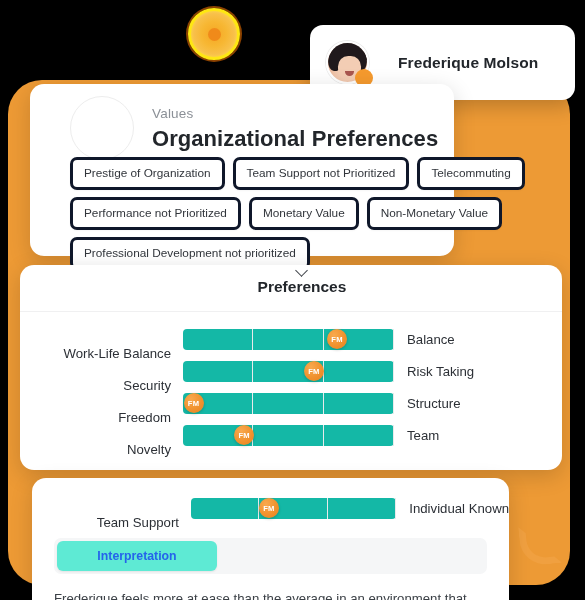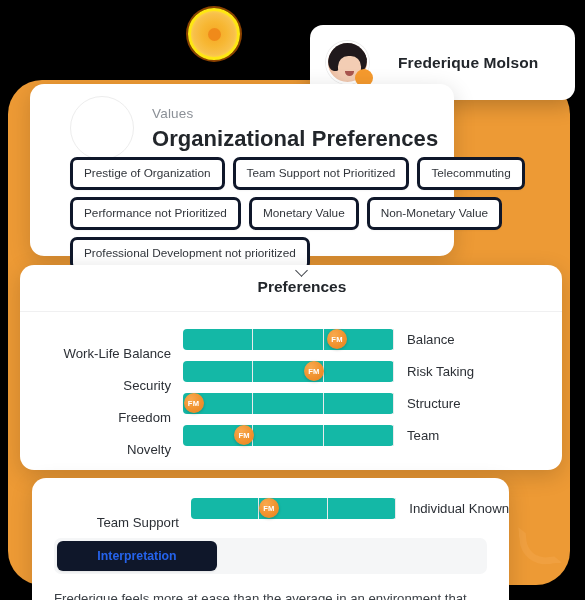--- a/index.html
+++ b/index.html
@@ -147,21 +147,21 @@
   }
 
   
   #card-bottom .srow { margin-top:14px; }
   .interp-bar {
     margin:14px 22px 0 22px; height:36px;
     background:#F5F6F7; border-radius:7px;
     display:flex; align-items:center; padding:3px;
   }
   .interp-tab {
-    background:#0f172a; border-radius:6px; height:30px; width:160px;
+    background:#5eead4; border-radius:6px; height:30px; width:160px;
     display:flex; align-items:center; justify-content:center;
     color:#2563EB; font-size:12.3px; font-weight:600;
     box-shadow:0 1px 2px rgba(0,0,0,0.08);
   }
   .interp-text {
     margin:16px 22px 0 22px;
     font-size:13.2px; color:#3B4046; line-height:1.4;
   }
 </style>
 </head>

